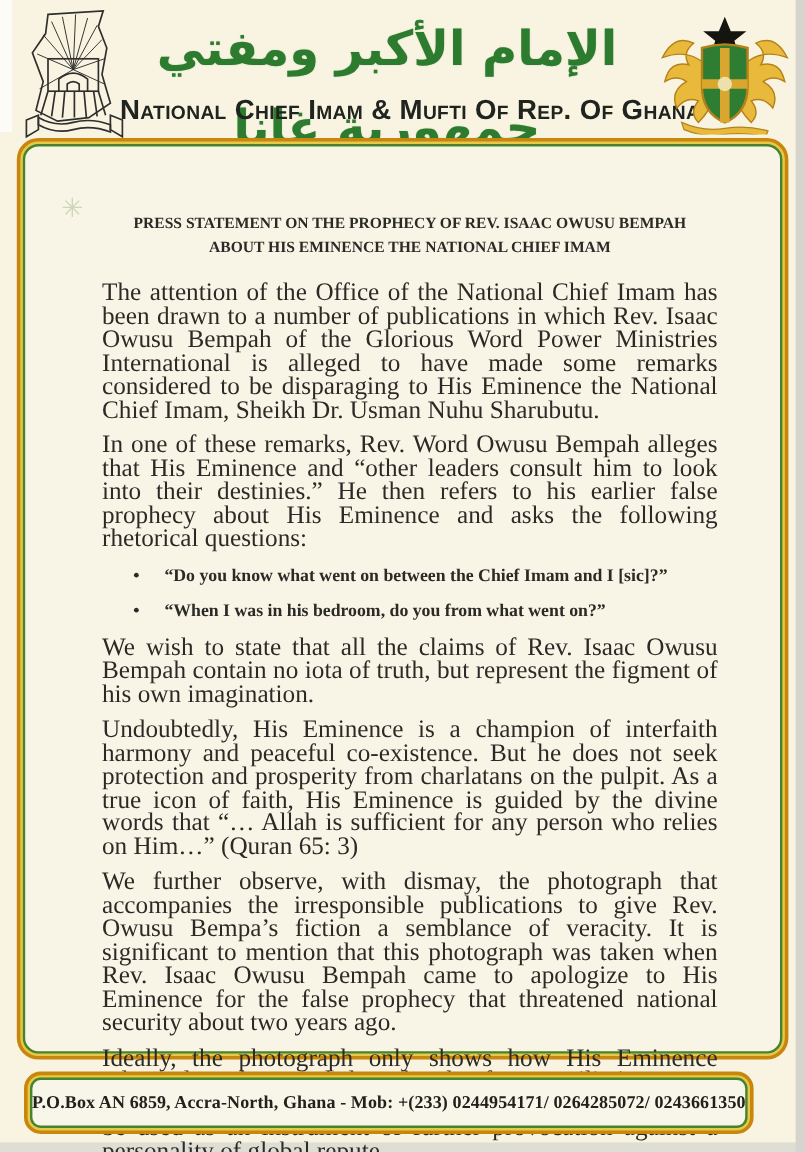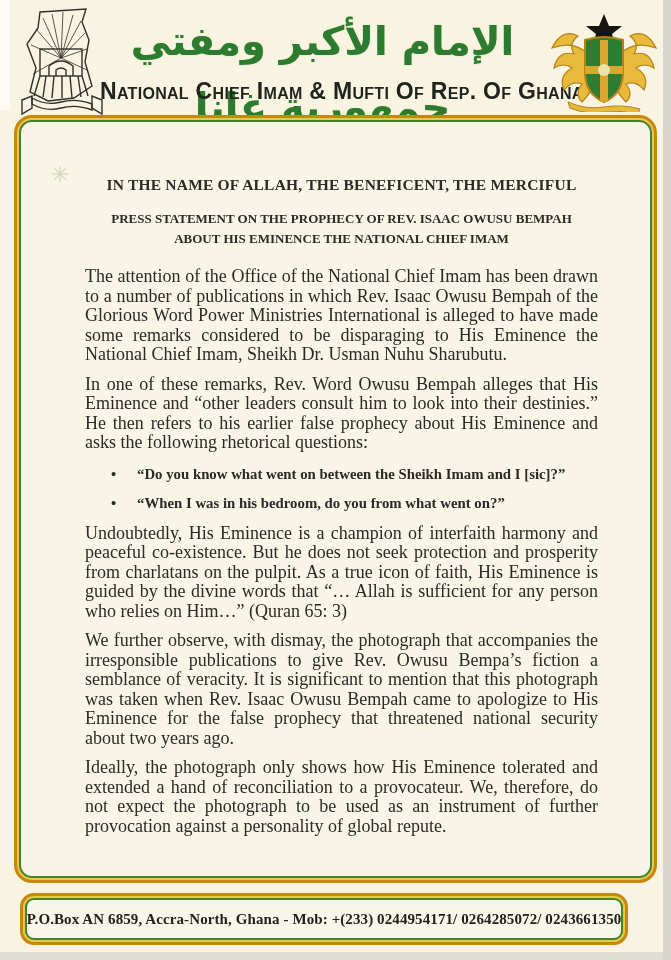--- a/index.html
+++ b/index.html
@@ -56,21 +56,21 @@
   }
   .bismillah{
     text-align:center;font-weight:bold;font-size:15.5px;
     margin:0 0 15px 0;letter-spacing:.2px;
   }
   .doc-title{
     text-align:center;font-weight:bold;font-size:13px;
     margin:0 auto 18px auto;max-width:505px;line-height:20px;
   }
   .para{
-    font-size:18px;line-height:19.5px;
+    font-size:21px;line-height:19.5px;
     text-align:justify;margin:0 0 10px 0;
   }
   .bullets{margin:12px 0 10px 0;padding:0;}
   .bullet-item{
     display:flex;font-weight:bold;font-size:14.8px;line-height:19.5px;
     margin:0 0 10px 0;padding-left:26px;
   }
   .bullet-dot{width:26px;flex:0 0 26px;}
 
   
@@ -144,38 +144,38 @@
       <path d="M24,90 Q42,98 60,95 Q78,92 96,97 L94,102 Q77,98 60,100 Q43,103 26,96 Z" fill="#e9b93c" stroke="#b5821a" stroke-width="1"></path>
     </svg>
   </div>
 </div>
 
 <div class="doc-box-outer">
   <div class="doc-box-inner">
 
     <div class="stamp-mark">✳</div>
 
-    <div class="bismillah">IN THE NAME OF ALLAH, THE BENEFICENT, THE MERCIFUL</div>
 
     <div class="doc-title">PRESS STATEMENT ON THE PROPHECY OF REV.  ISAAC OWUSU BEMPAH ABOUT HIS EMINENCE THE NATIONAL CHIEF IMAM</div>
 
     <p class="para">The attention of the Office of the National Chief Imam has been drawn to a number of publications in which Rev. Isaac Owusu Bempah of the Glorious Word Power Ministries International is alleged to have made some remarks considered to be disparaging to His Eminence the National Chief Imam, Sheikh Dr. Usman Nuhu Sharubutu.</p>
     <p class="para">In one of these remarks, Rev. Word Owusu Bempah alleges that His Eminence and “other leaders consult him to look into their destinies.” He then refers to his earlier false prophecy about His Eminence and asks the following rhetorical questions:</p>
 
     <div class="bullets">
       <div class="bullet-item">
         <span class="bullet-dot">•</span>
-        <span>“Do you know what went on between the Sheikh Imam and I [sic]?”</span>
+        <span>“Do you know what went on between the Chief Imam and I [sic]?”</span>
       </div>
       <div class="bullet-item">
         <span class="bullet-dot">•</span>
         <span>“When I was in his bedroom, do you from what went on?”</span>
       </div>
     </div>
 
+    <p class="para">We wish to state that all the claims of Rev. Isaac Owusu Bempah contain no iota of truth, but represent the figment of his own imagination.</p>
     <p class="para">Undoubtedly, His Eminence is a champion of interfaith harmony and peaceful co-existence. But he does not seek protection and prosperity from charlatans on the pulpit. As a true icon of faith, His Eminence is guided by the divine words that “… Allah is sufficient for any person who relies on Him…” (Quran 65: 3)</p>
     <p class="para">We further observe, with dismay, the photograph that accompanies the irresponsible publications to give Rev. Owusu Bempa’s fiction a semblance of veracity. It is significant to mention that this photograph was taken when Rev. Isaac Owusu Bempah came to apologize to His Eminence for the false prophecy that threatened national security about two years ago.</p>
     <p class="para">Ideally, the photograph only shows how His Eminence tolerated and extended a hand of reconciliation to a provocateur. We, therefore, do not expect the photograph to be used as an instrument of further provocation against a personality of global repute.</p>
 
   </div>
 </div>
 
 <div class="footer-box-outer">
   <div class="footer-box-inner">
     <div class="footer-text">P.O.Box AN 6859, Accra-North, Ghana - Mob: +(233)  0244954171/ 0264285072/ 0243661350</div>

